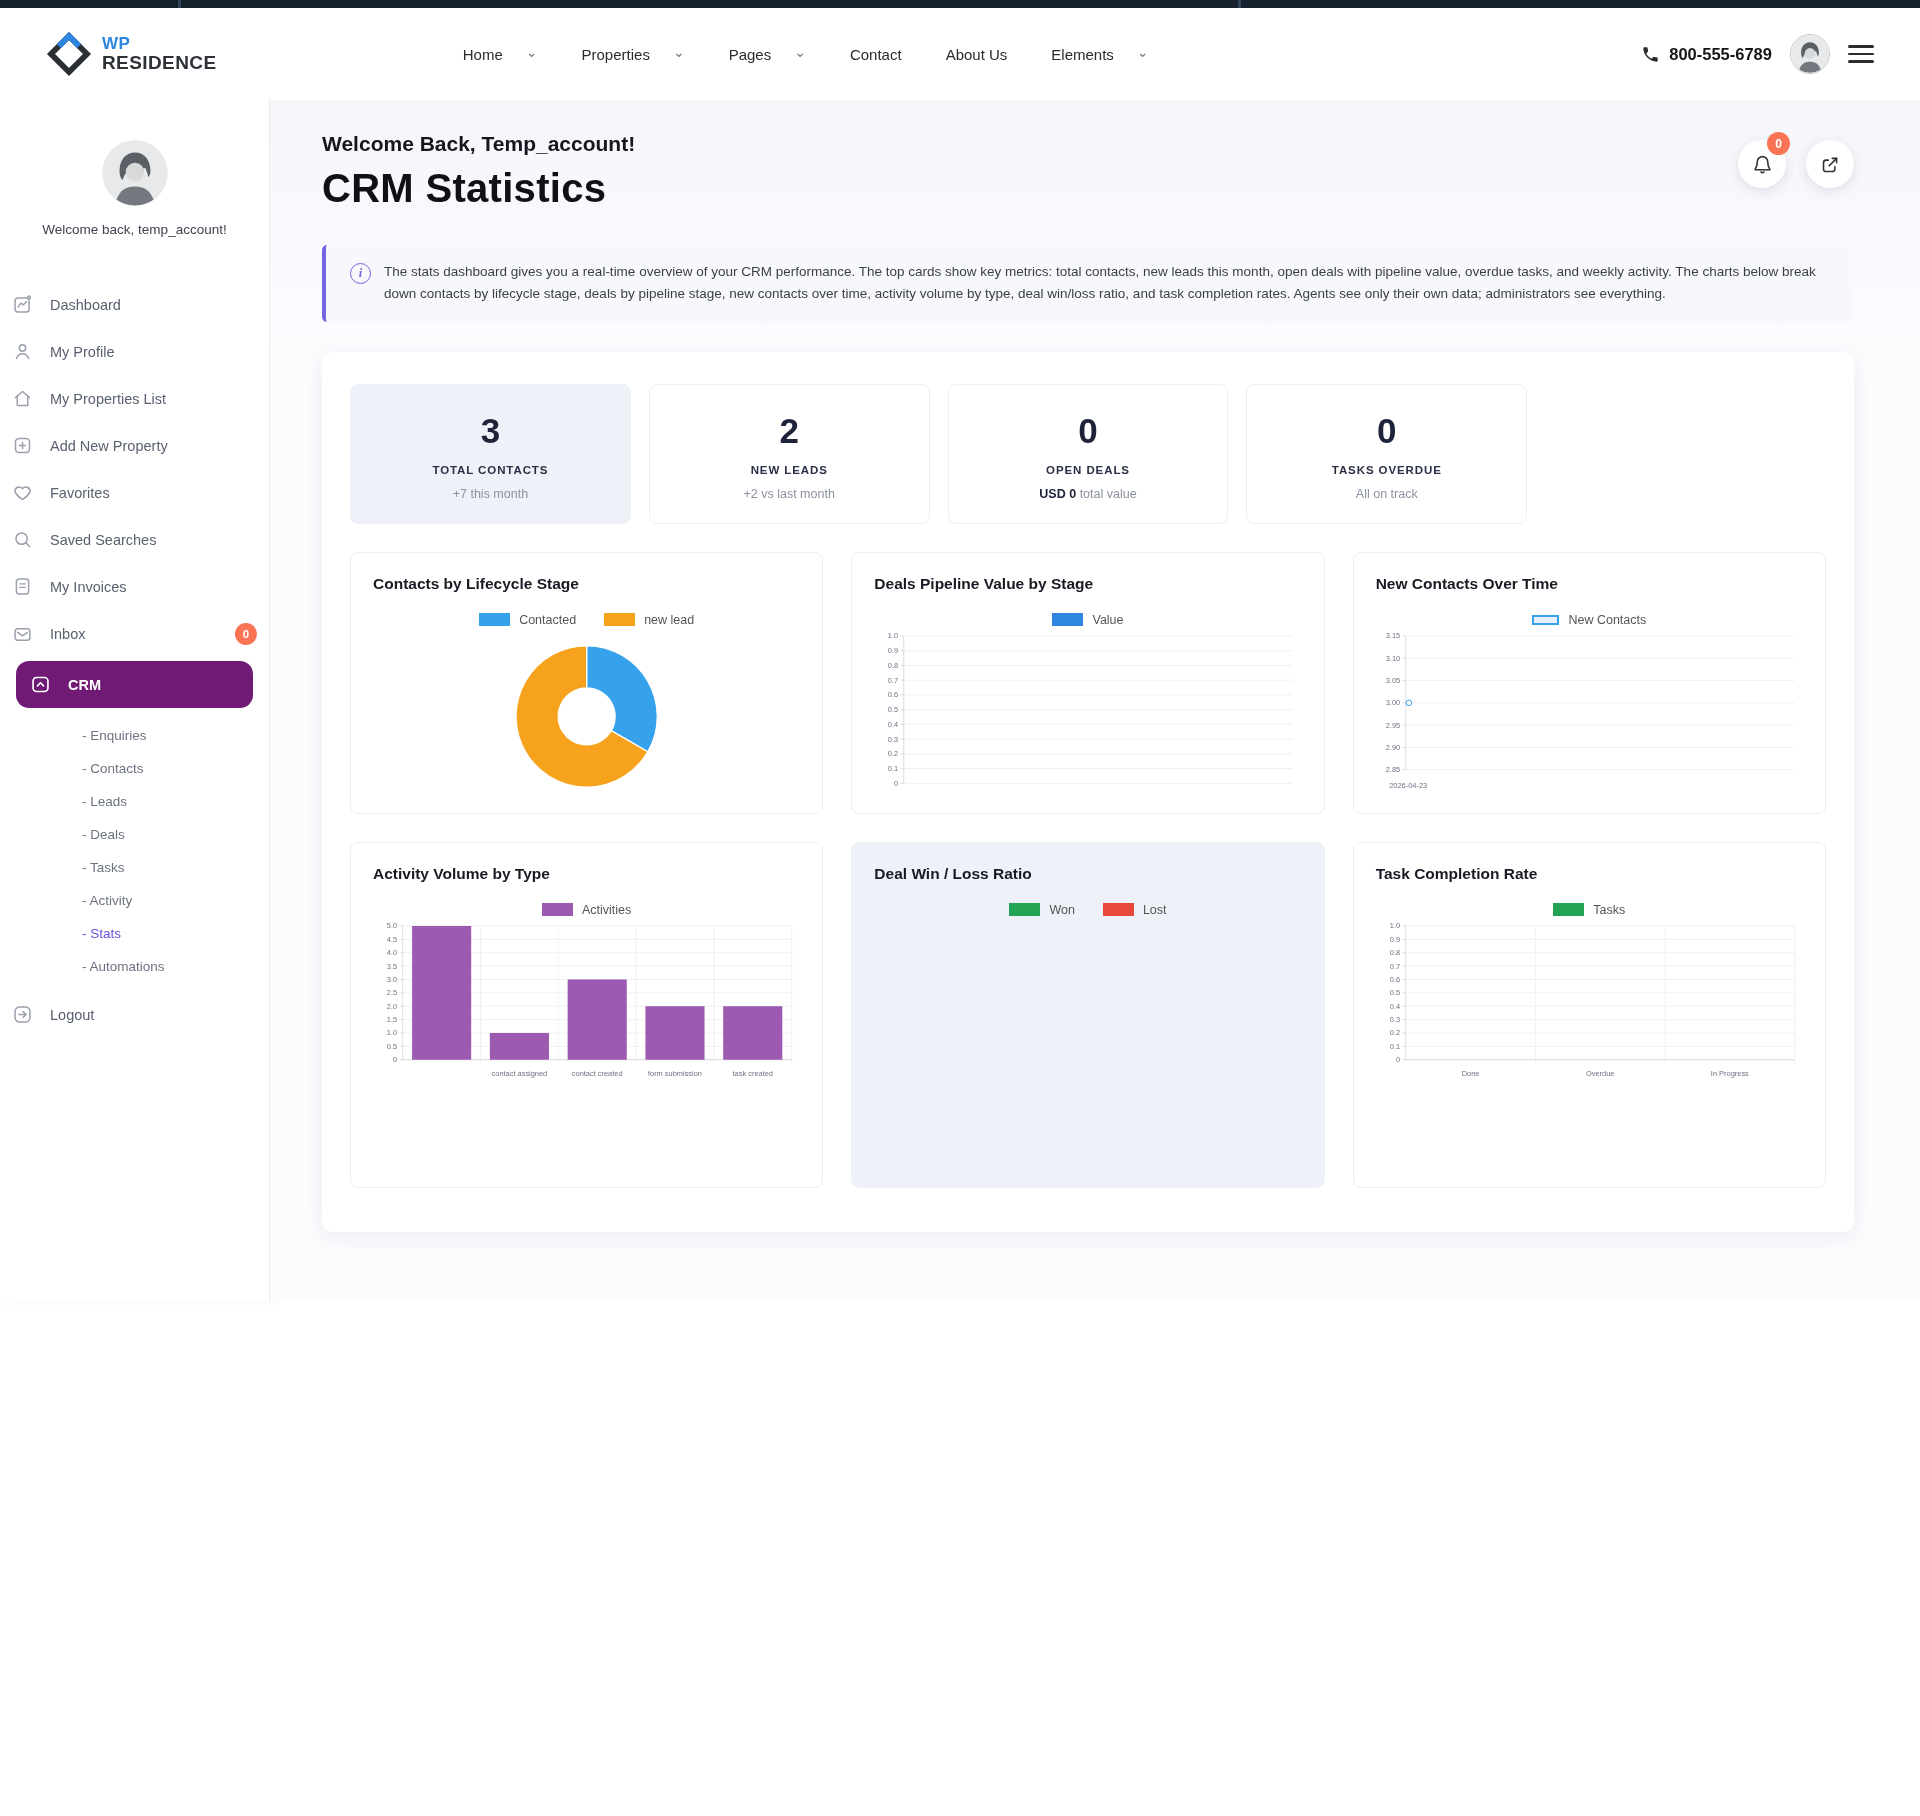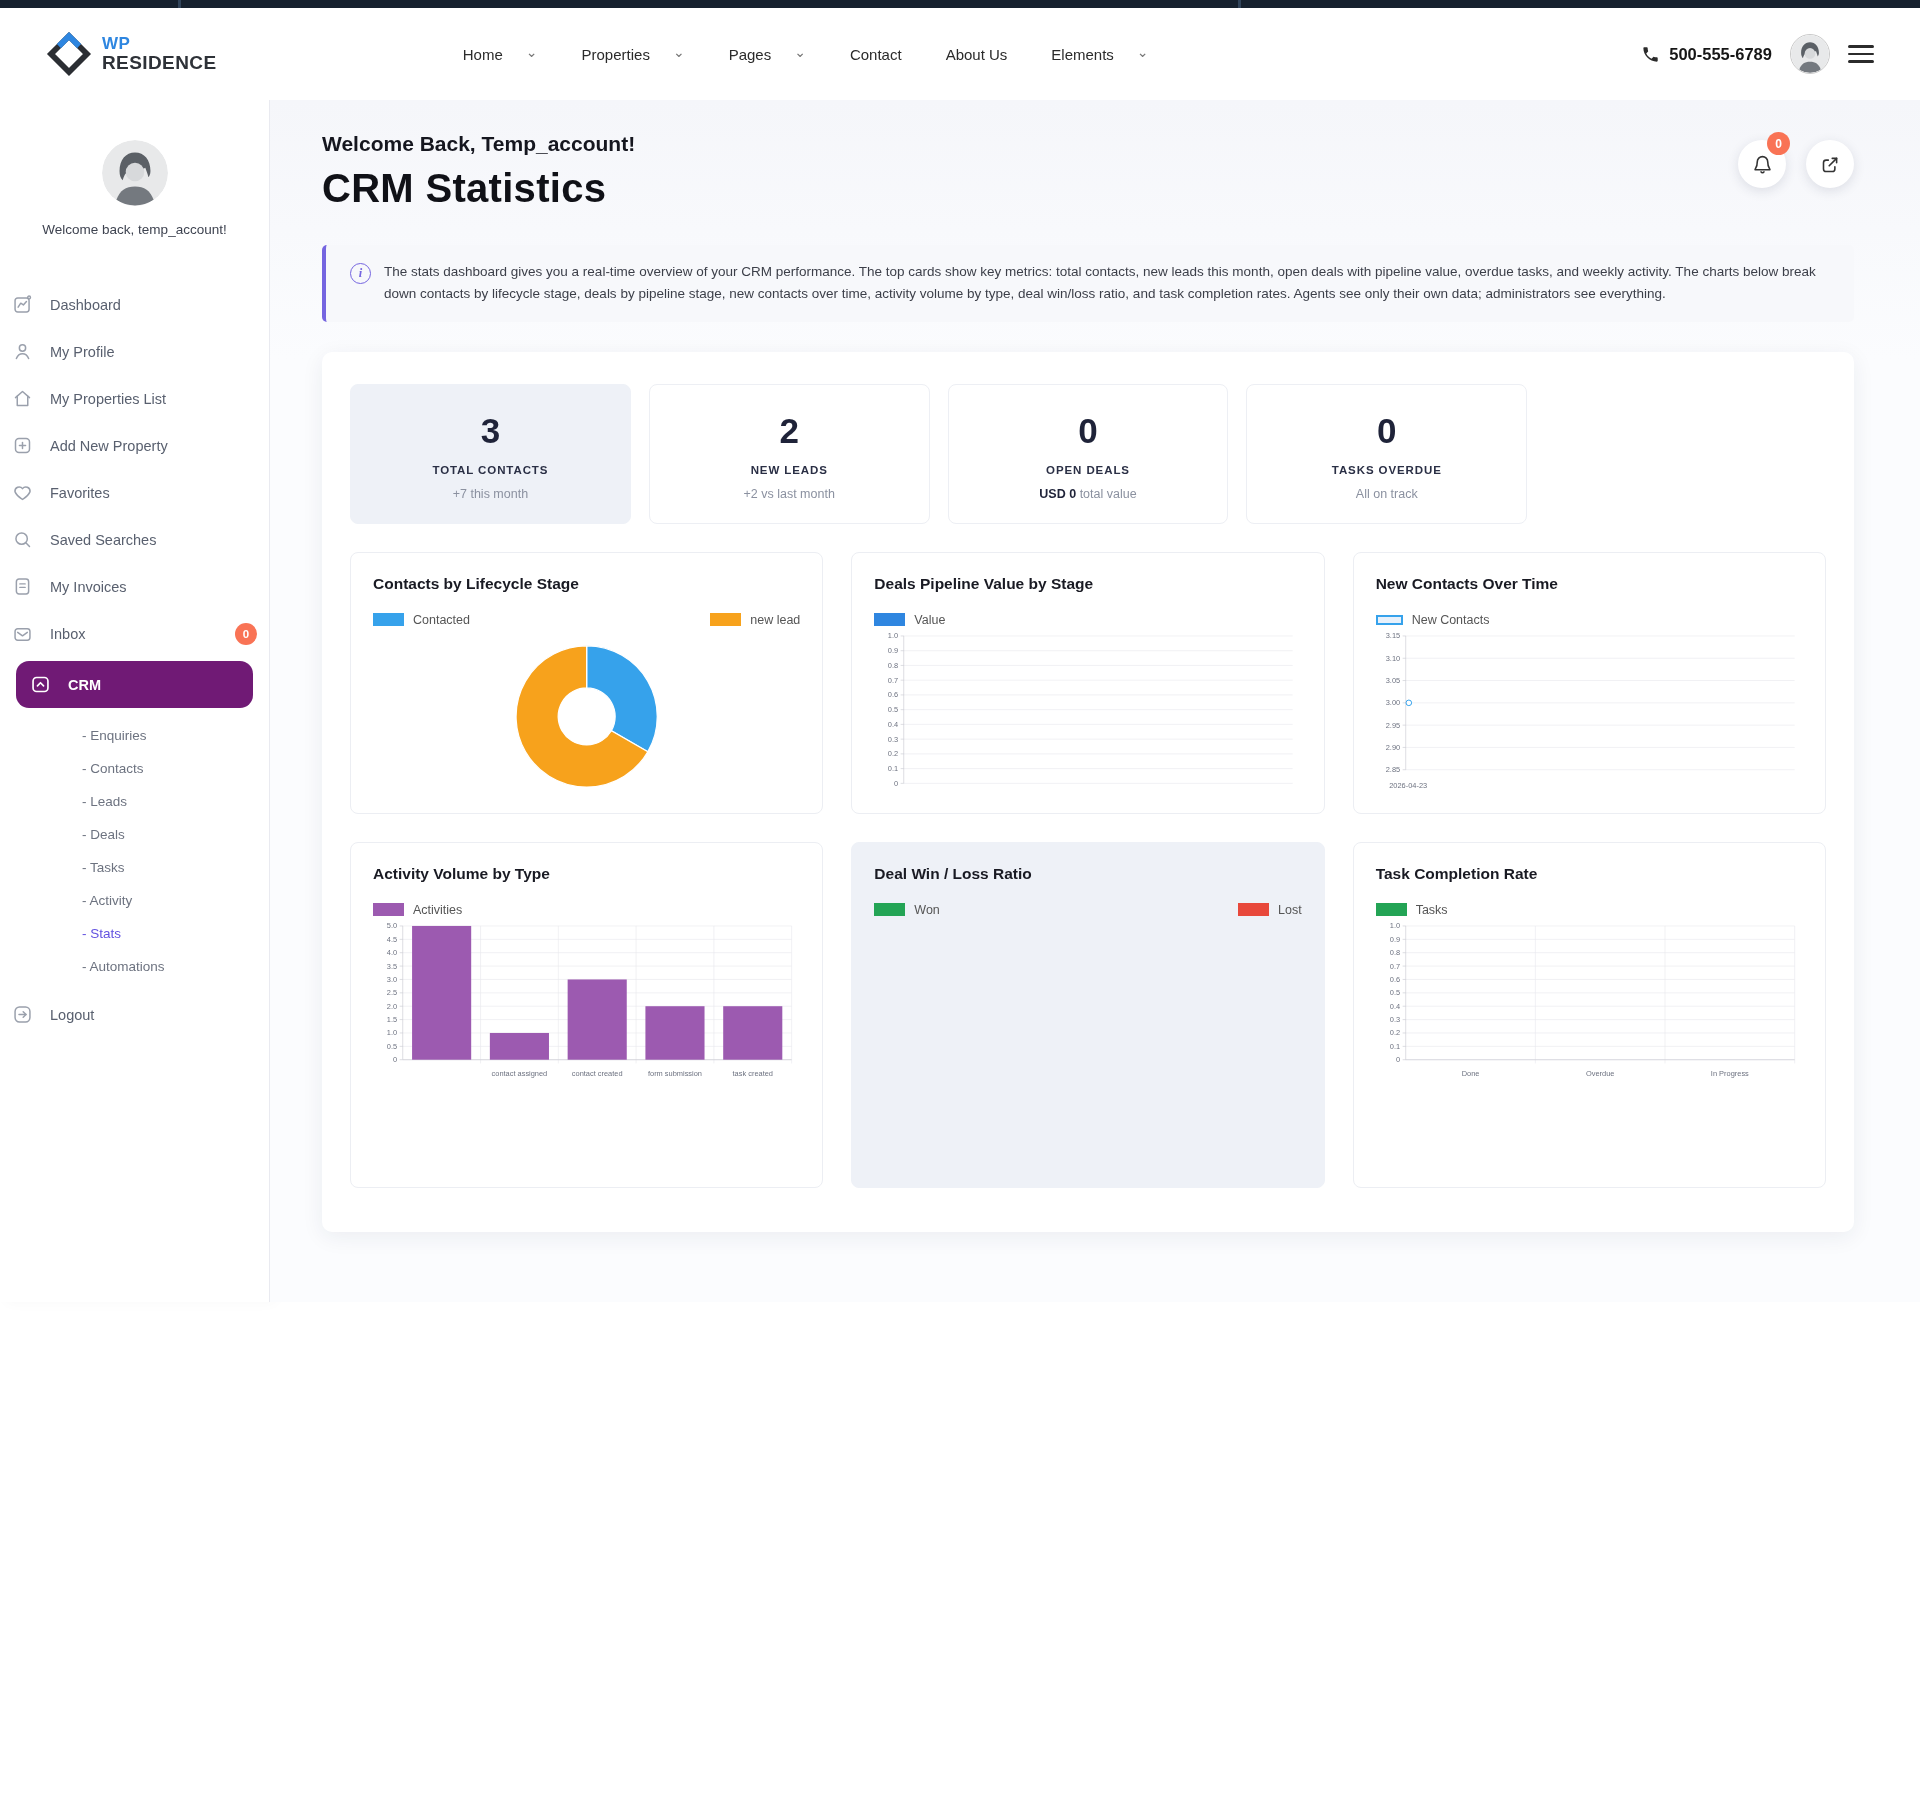--- a/index.html
+++ b/index.html
@@ -59,21 +59,21 @@
   .stat-card.hl{background:#eef1f7;border-color:#eef1f7}
   .stat-value{font-size:35px;font-weight:800;color:#1f2339}
   .stat-label{font-size:11.5px;font-weight:700;color:#2a2f45;letter-spacing:.9px;margin-top:13px}
   .stat-sub{font-size:12.5px;color:#8b91a0;margin-top:11px}
   .stat-sub b{color:#1f2339}
 
   .charts-grid{display:grid;grid-template-columns:1fr 1fr 1fr;gap:28px;margin-top:28px}
   .chart-panel{border:1px solid #eceef3;border-radius:8px;background:#fff;padding:22px 22px 14px}
   .chart-panel.gray{background:#eef1f7;border-color:#eef1f7}
   .chart-title{font-size:15.5px;font-weight:700;color:#191a23}
-  .chart-legend{display:flex;justify-content:space-between;gap:28px;margin:20px 0 4px;align-items:center}
+  .chart-legend{display:flex;justify-content:center;gap:28px;margin:20px 0 4px;align-items:center}
   .legend-item{display:flex;align-items:center;gap:9px;font-size:12.5px;color:#555;cursor:pointer}
   .legend-swatch{width:31px;height:13px;display:inline-block}
   .legend-swatch.line-box{height:10px;width:27px;background:#e8f1fb}
   svg.chart{display:block;width:100%;height:auto;font-family:"Liberation Sans","DejaVu Sans",sans-serif}
   .chart-spacer{height:252px}
 </style>
 </head>
 <body>
 
 <div class="topstrip">
@@ -116,21 +116,21 @@
         <span>Elements</span>
         <span class="chev">⌄</span>
       </div>
     </nav>
 
   <div class="header-right">
     <div class="phone">
       <svg viewBox="0 0 24 24">
           <path d="M6.6 10.8c1.5 2.9 3.8 5.2 6.7 6.7l2.2-2.2c.3-.3.7-.4 1-.3 1.1.4 2.3.6 3.6.6.6 0 1 .4 1 1V20c0 .6-.4 1-1 1C10.8 21 3 13.2 3 3.9c0-.6.4-1 1-1h3.4c.6 0 1 .4 1 1 0 1.2.2 2.4.6 3.6.1.3 0 .7-.3 1l-2.1 2.3z"></path>
         </svg>
-      <span>500-555-6789</span>
+      <span>800-555-6789</span>
     </div>
     <span class="avatar-sm">
       <svg viewBox="0 0 64 64" width="38" height="38">
           <circle cx="32" cy="32" r="32" fill="#e8e9ea"></circle>
           <path d="M17 30c0-11 6-18 15-18s15 7 15 18c0 3-1 5-2 6-1-4-2-6-3-9-4 3-12 4-17 3-2 2-4 5-5 9-2-2-3-5-3-9z" fill="#5b6066"></path>
           <circle cx="32" cy="31" r="9" fill="#d7d9db"></circle>
           <path d="M14 58c3-9 9-13 18-13s15 4 18 13a32 32 0 0 1-36 0z" fill="#74797f"></path>
         </svg>
     </span>
     <div class="burger">

